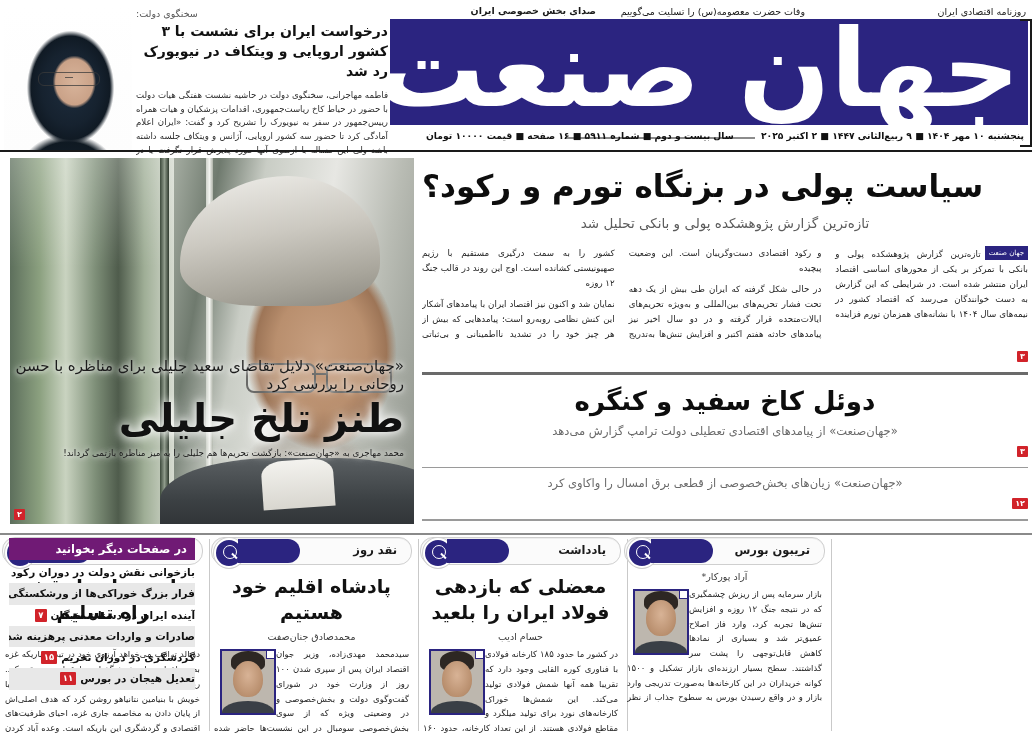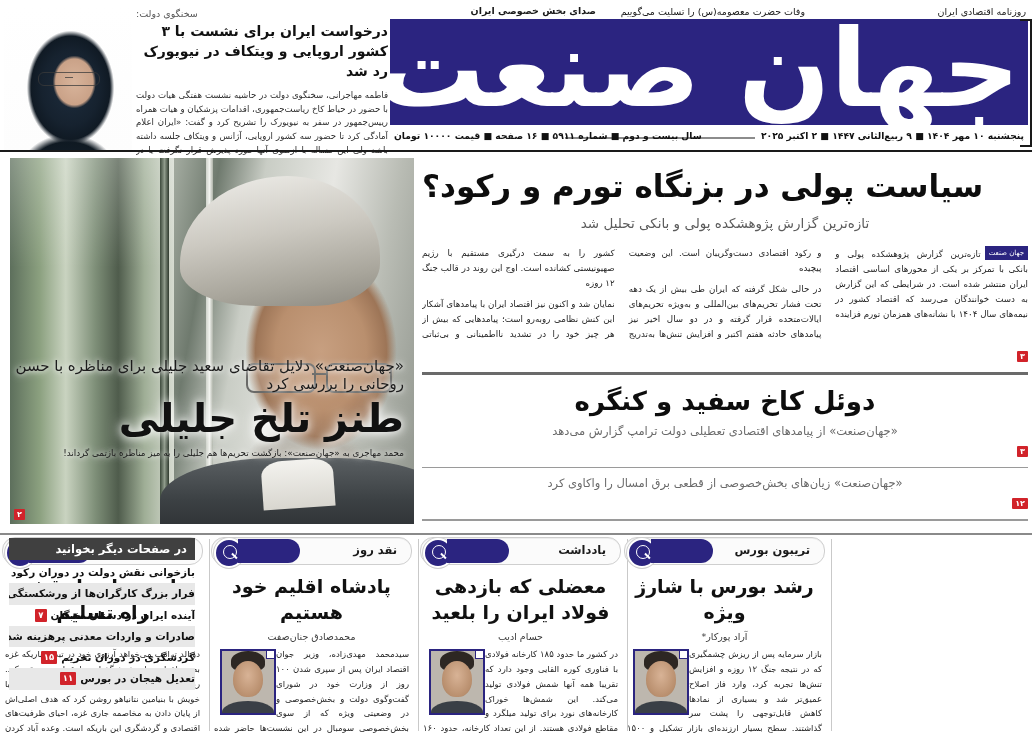--- a/index.html
+++ b/index.html
@@ -74,21 +74,21 @@
     color:#ffffff;font-size:108px;font-weight:bold;
     text-align:center;line-height:1.25;white-space:nowrap;
     font-family:"DejaVu Sans","Liberation Sans",sans-serif;
     letter-spacing:-2px;
   }
   .mh-rightframe{
     position:absolute;right:0px;top:19px;width:10px;height:124px;
     border-right:2px solid #1a1a1a;border-top:2px solid #1a1a1a;border-bottom:2px solid #1a1a1a;
   }
   .mh-dateline{position:absolute;right:4px;top:128px;width:638px;height:18px;}
-  .mh-dateline .dl{position:absolute;font-size:9.2px;font-weight:bold;color:#111;white-space:nowrap;top:2px;}
+  .mh-dateline .dl{position:absolute;font-size:9.2px;font-weight:bold;color:#111;white-space:nowrap;top:2px;margin-left:32px;}
   .dl-right{right:4px;}
   .dl-left{left:4px;}
   .dl-rule{position:absolute;left:175px;top:9px;width:190px;height:1.6px;background:#8c8c8c;}
 
   .topband-rule{position:absolute;left:0;top:150px;width:1032px;height:2px;background:#1a1a1a;}
 
   
   .mainrow{position:absolute;left:0;top:156px;width:1032px;height:374px;}
 
   
@@ -234,21 +234,21 @@
   }
   .bportrait .corner{
     position:absolute;right:-2px;top:-2px;width:9px;height:9px;background:#fff;
     border-left:1.5px solid #2b2480;border-bottom:1.5px solid #2b2480;
   }
   .btext{font-size:8.5px;line-height:1.74;text-align:justify;color:#242424;}
 
   
   .sidebar{position:absolute;right:827px;top:0;width:205px;height:204px;}
   .sb-head{
-    position:absolute;right:10px;top:5px;width:186px;height:22px;background:#404040;
+    position:absolute;right:10px;top:5px;width:186px;height:22px;background:#701a75;
   }
   .sb-head span{
     position:absolute;right:8px;top:4px;color:#fff;font-size:11.5px;font-weight:bold;
   }
   .sb-list{position:absolute;right:10px;top:29px;width:186px;}
   .sb-item{
     position:relative;height:21.3px;line-height:21.3px;padding-right:0;padding-left:4px;
     font-size:10.5px;color:#111;text-align:right;white-space:nowrap;overflow:hidden;
   }
   .sb-item:nth-child(even){background:#e8e8e8;}
@@ -404,41 +404,40 @@
       </div>
     </div>
     <div class="bcol-sep" style="right:404px;"></div>
 
     <div class="bcol" style="right:205px;">
       <div class="bhead">
         <span class="globe"></span>
         <span class="tab"></span>
         <span class="lbl">تریبون بورس</span>
       </div>
-      <h3 class="btitle">رشد بورس با شارژ ویژه</h3>
       <p class="bauthor">آراد پورکار*</p>
       <div class="bwrap">
         <div class="bportrait">
           <span class="hair"></span>
             <span class="face"></span>
             <span class="shoulders"></span>
             <span class="corner"></span>
         </div>
         <div class="btext">بازار سرمایه پس از ریزش چشمگیری که در نتیجه جنگ ۱۲ روزه و افزایش تنش‌ها تجربه کرد، وارد فاز اصلاح عمیق‌تر شد و بسیاری از نمادها کاهش قابل‌توجهی را پشت سر گذاشتند. سطح بسیار ارزنده‌ای بازار تشکیل و ۱۵۰۰ کوانه خریداران در این کارخانه‌ها به‌صورت تدریجی وارد بازار و در واقع رسیدن بورس به سطوح جذاب از نظر تحلیلگران بنیادی، بازگشت نقدینگی را رقم زد.</div>
       </div>
     </div>
     <div class="bcol-sep" style="right:200px;"></div>
 
     <div class="sidebar">
       <div class="sb-head">
         <span>در صفحات دیگر بخوانید</span>
       </div>
       <div class="sb-list">
         <div class="sb-item"><span class="txt">بازخوانی نقش دولت در دوران رکود</span></div>
-        <div class="sb-item"><span class="txt">فرار بزرگ کارگران‌ها از ورشکستگی</span></div>
+        <div class="sb-item"><span class="txt">فرار بزرگ خوراکی‌ها از ورشکستگی</span></div>
         <div class="sb-item"><span class="txt">آینده ایران در دستان نخبگان</span><span class="num">۷</span></div>
         <div class="sb-item"><span class="txt">صادرات و واردات معدنی پرهزینه شد</span></div>
         <div class="sb-item"><span class="txt">گردشگری در دوران تحریم</span><span class="num">۱۵</span></div>
         <div class="sb-item"><span class="txt">تعدیل هیجان در بورس</span><span class="num">۱۱</span></div>
       </div>
     </div>
 
   </div>
 </div>
 

